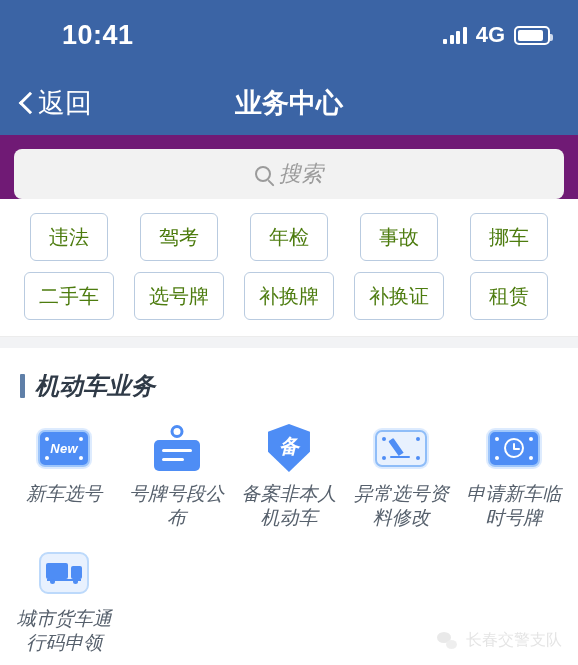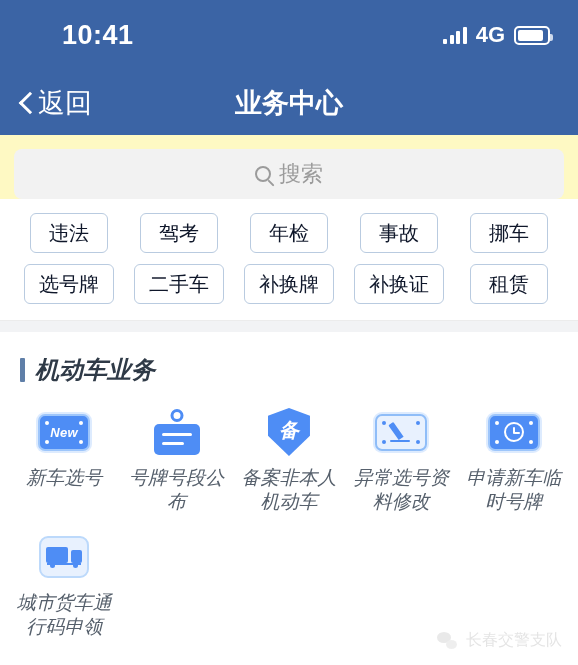--- a/index.html
+++ b/index.html
@@ -38,42 +38,42 @@
     display: flex; align-items: center; padding: 0 18px; color: #fff;
   }
   .back { display: flex; align-items: center; cursor: pointer; }
   .chev { width: 16px; height: 16px; border-left: 3.5px solid #fff;
     border-bottom: 3.5px solid #fff; transform: rotate(45deg); margin-left: 4px; }
   .back-label { font-size: 27px; }
   .nav-title { position: absolute; left: 0; right: 0; text-align: center;
     font-size: 27px; font-weight: 600; pointer-events: none; }
 
   
-  .search-wrap { padding: 14px 14px 0; background: #fef9c3; }
+  .search-wrap { padding: 14px 14px 0; background: #701a75; font-style: italic; }
   .searchbar {
     height: 50px; background: #f2f2f2; border-radius: 8px;
     display: flex; align-items: center; justify-content: center; gap: 8px;
     cursor: text;
   }
   .mag { width: 16px; height: 16px; border: 2px solid #9b9b9b; border-radius: 50%;
     position: relative; }
   .mag::after { content: ""; position: absolute; right: -6px; bottom: -4px;
     width: 8px; height: 2px; background: #9b9b9b; transform: rotate(45deg);
     border-radius: 1px; }
   .search-ph { font-size: 22px; color: #9b9b9b; }
 
   .chips { padding: 14px 14px 16px; display: flex; flex-wrap: wrap; }
   .chip-row { display: flex; width: 100%; margin-bottom: 11px; }
   .chip-row:last-child { margin-bottom: 0; }
   .chip-cell { flex: 1; display: flex; justify-content: center; }
   .chip {
-    min-width: 78px; height: 40px; padding: 0 14px;
+    min-width: 78px; height: 48px; padding: 0 14px;
     border: 1px solid #b9cbe0; border-radius: 6px; background: #fff;
     display: flex; align-items: center; justify-content: center;
-    font-size: 20px; color: #0f172a; cursor: pointer; white-space: nowrap;
+    font-size: 20px; color: #4d7c0f; cursor: pointer; white-space: nowrap;
   }
 
   .divider { height: 12px; background: #f2f3f5; border-top: 1px solid #ececec; }
 
   
   .section { padding: 22px 0 0 0; font-style: italic; }
   .sec-title { display: flex; align-items: center; gap: 10px; padding-left: 20px; }
   .sec-bar { width: 5px; height: 24px; background: #5f7fa8; border-radius: 1px; }
   .sec-text { font-size: 24px; font-weight: bold; color: #2f3a47; }
 
@@ -209,24 +209,24 @@
         </div>
       <div class="chip-cell">
           <div class="chip">事故</div>
         </div>
       <div class="chip-cell">
           <div class="chip">挪车</div>
         </div>
     </div>
     <div class="chip-row">
       <div class="chip-cell">
+          <div class="chip">二手车</div>
+        </div>
+      <div class="chip-cell">
           <div class="chip">选号牌</div>
-        </div>
-      <div class="chip-cell">
-          <div class="chip">二手车</div>
         </div>
       <div class="chip-cell">
           <div class="chip">补换牌</div>
         </div>
       <div class="chip-cell">
           <div class="chip">补换证</div>
         </div>
       <div class="chip-cell">
           <div class="chip">租赁</div>
         </div>

